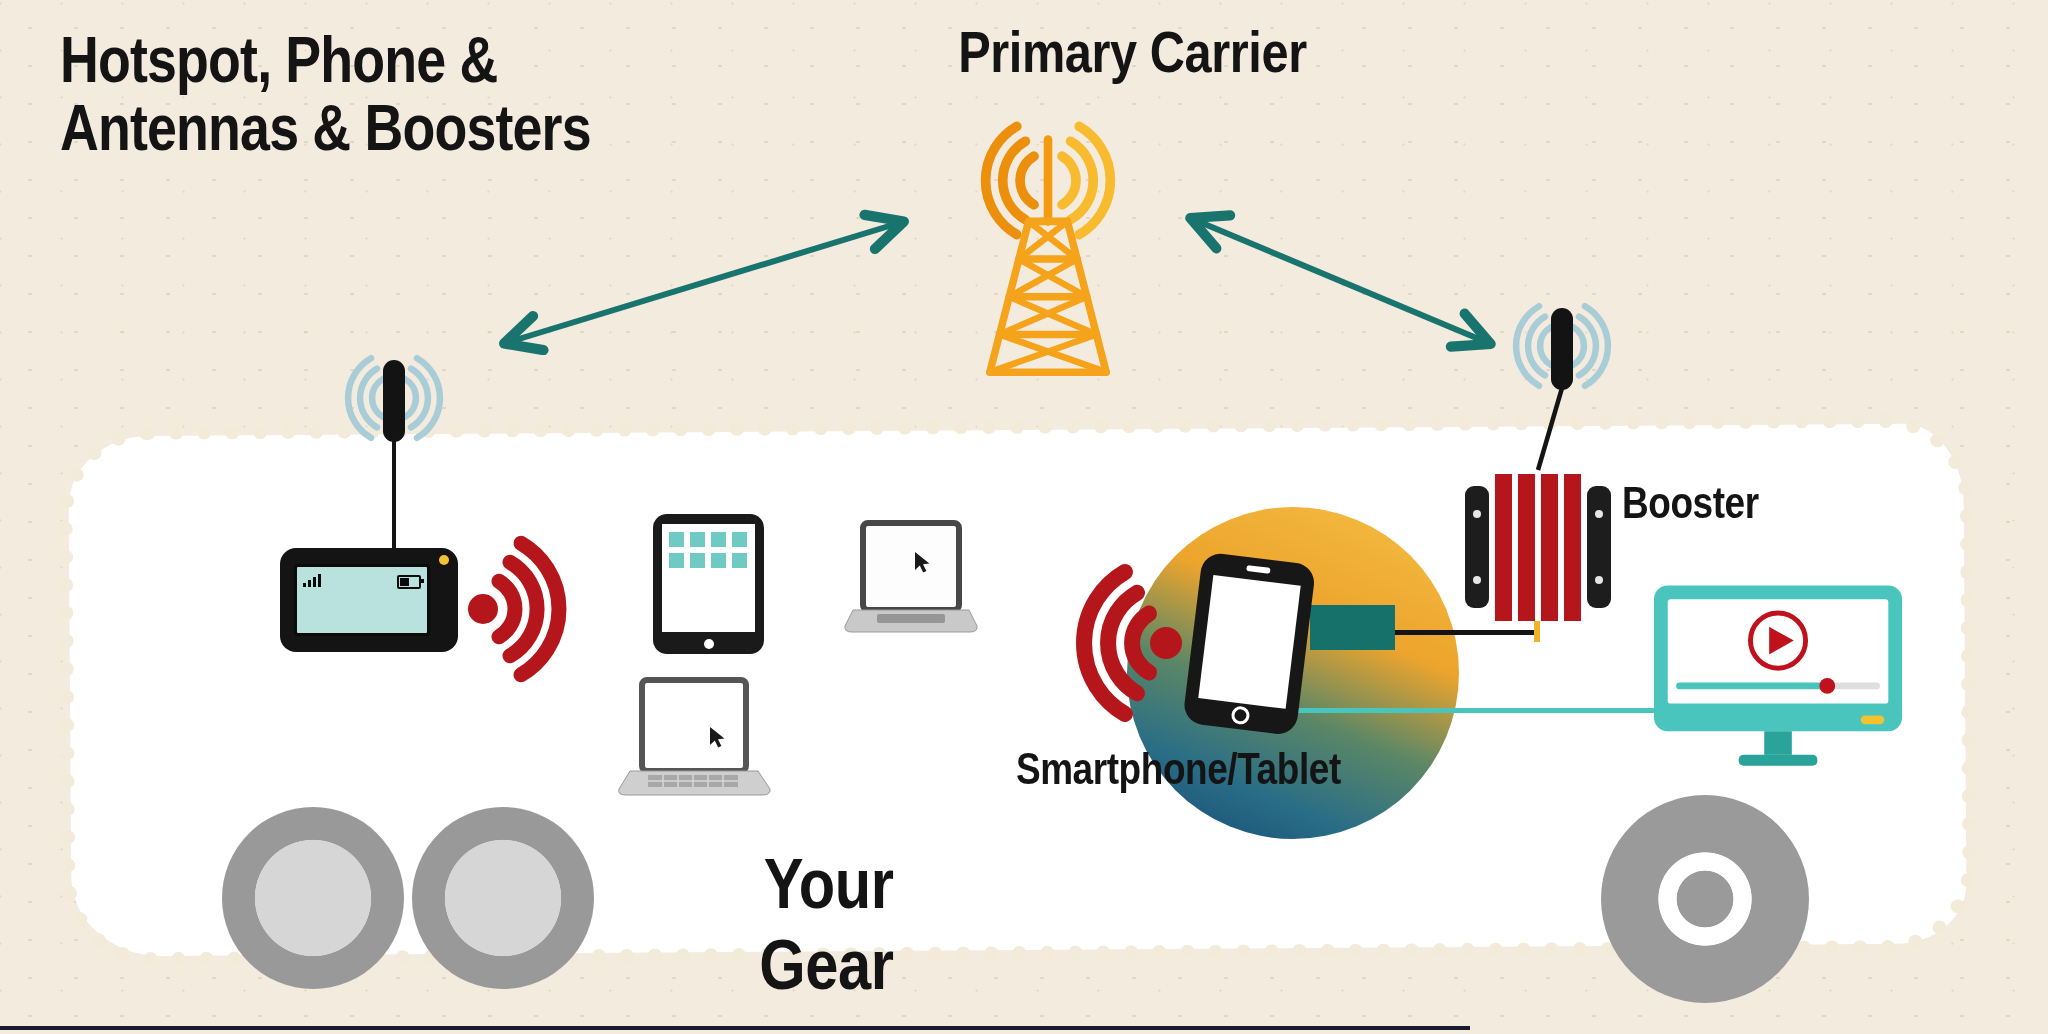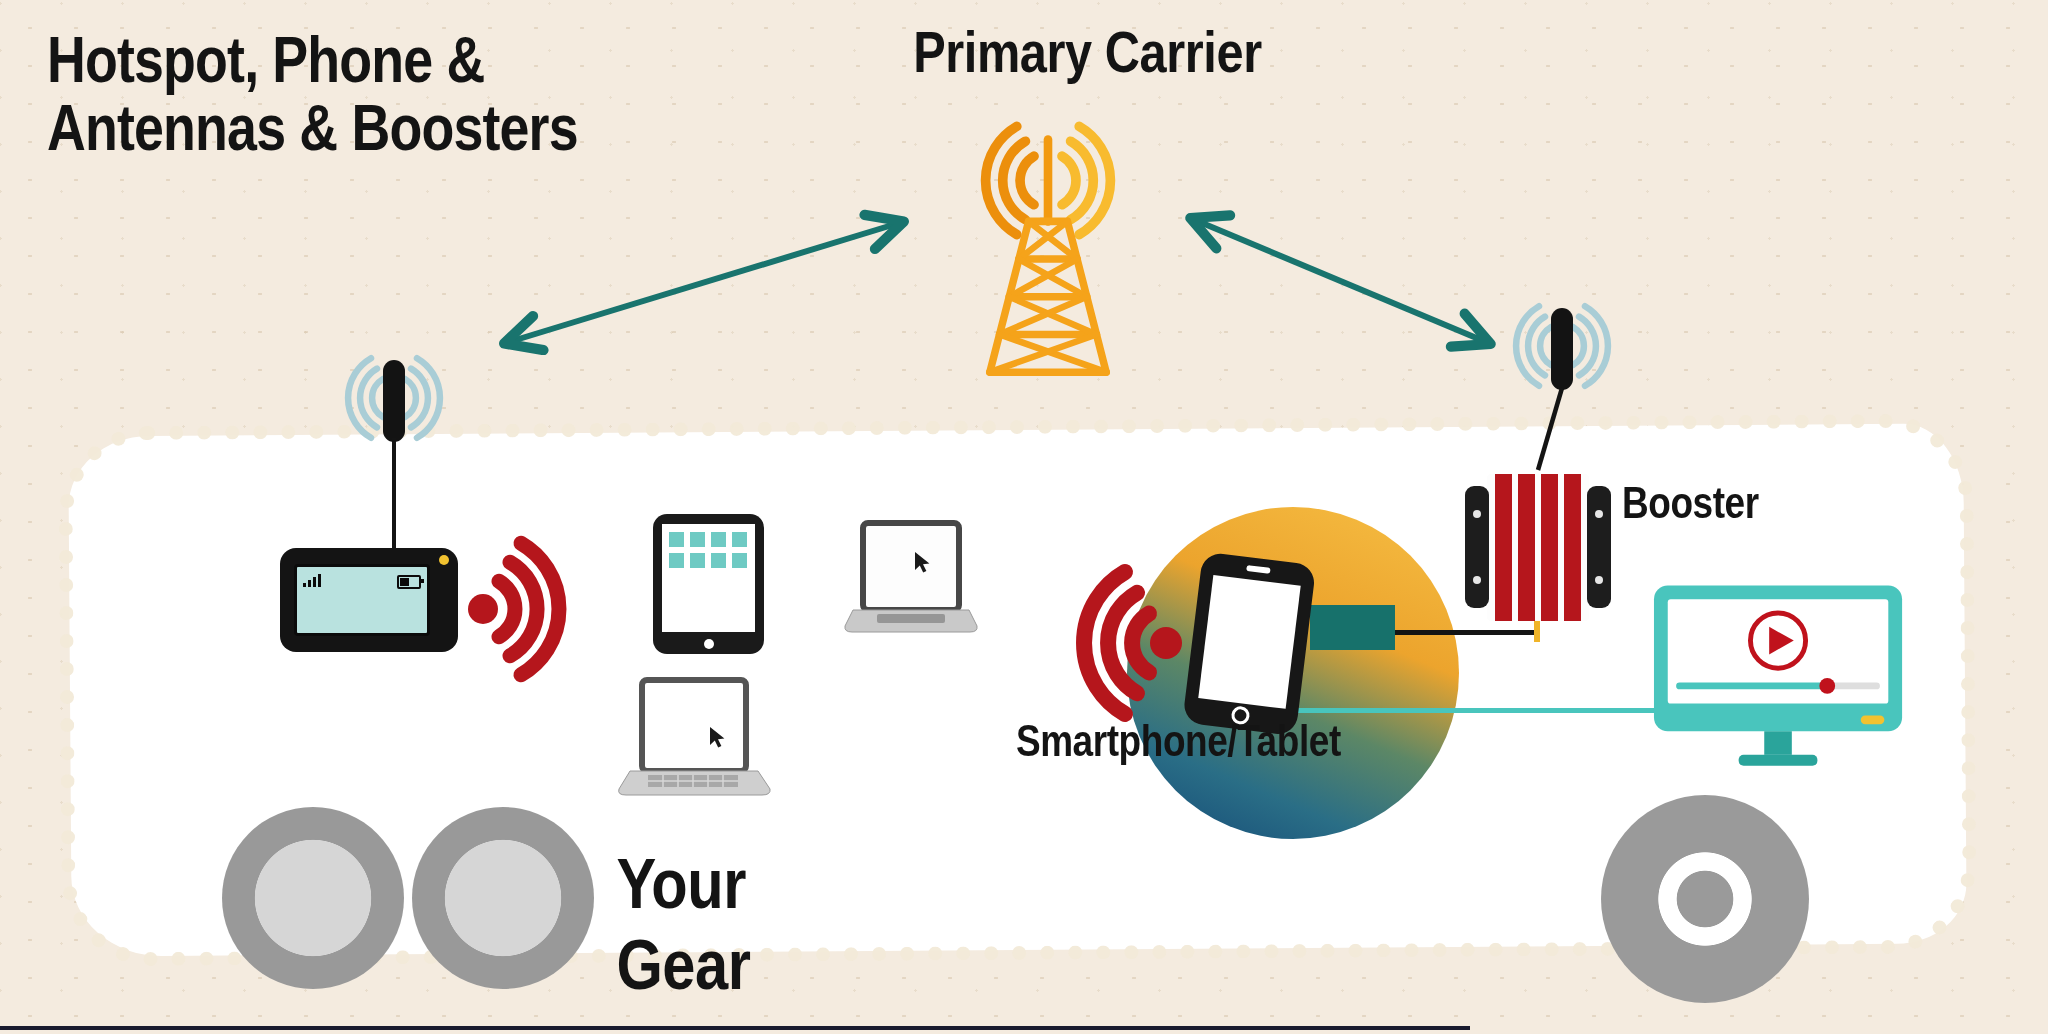--- a/index.html
+++ b/index.html
@@ -21,26 +21,26 @@
   .rv-panel{
     left:70px;top:430px;width:1895px;height:520px;
     background:#ffffff;border-radius:80px 60px 70px 90px / 70px 80px 60px 80px;
     transform:rotate(-.4deg);
   }
   .rv-panel::after{
     content:"";position:absolute;inset:-10px;border:14px dotted rgba(243,234,217,.95);
     border-radius:90px;pointer-events:none;
   }
 
-  .page-title{left:47px;top:26px;font-size:64px;font-weight:700;line-height:1.07;letter-spacing:-1px;}
-  .lbl{font-weight:700;letter-spacing:-.5px;color:#141414;text-align:left;}
+  .page-title{left:60px;top:26px;font-size:64px;font-weight:700;line-height:1.07;letter-spacing:-1px;}
+  .lbl{font-weight:700;letter-spacing:-.5px;color:#141414;text-align:right;}
   .lbl-primary{left:880px;top:18px;width:460px;font-size:58px;}
   .lbl-hotspot{left:295px;top:670px;width:230px;font-size:44px;}
   .lbl-yourgear{left:590px;top:843px;width:330px;font-size:71px;}
-  .lbl-smart{left:985px;top:716px;width:340px;font-size:44px;}
+  .lbl-smart{left:985px;top:744px;width:340px;font-size:44px;}
   .lbl-booster{left:1622px;top:478px;font-size:44px;text-align:right;}
 
   .cable-v{background:#141414;}
 
   .hotspot{left:280px;top:548px;width:178px;height:104px;background:#141414;border-radius:16px;}
   .hotspot .screen{position:absolute;left:14px;top:16px;right:28px;bottom:16px;background:#b9e2df;border:3px solid #0b0b0b;border-radius:4px;}
   .hotspot .dot{position:absolute;right:9px;top:7px;width:10px;height:10px;border-radius:50%;background:#f2c230;}
   .sig-bars{position:absolute;left:6px;top:6px;display:flex;align-items:flex-end;gap:2px;height:14px;}
   .sig-bars span{width:3px;background:#0b0b0b;display:block;}
   .batt{position:absolute;right:6px;top:8px;width:20px;height:10px;border:2px solid #0b0b0b;border-radius:2px;}

